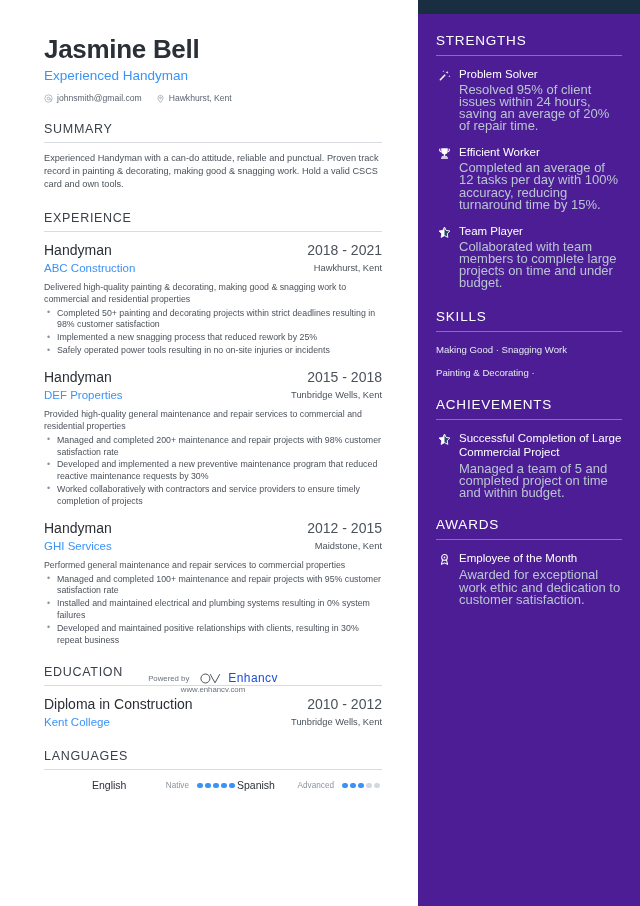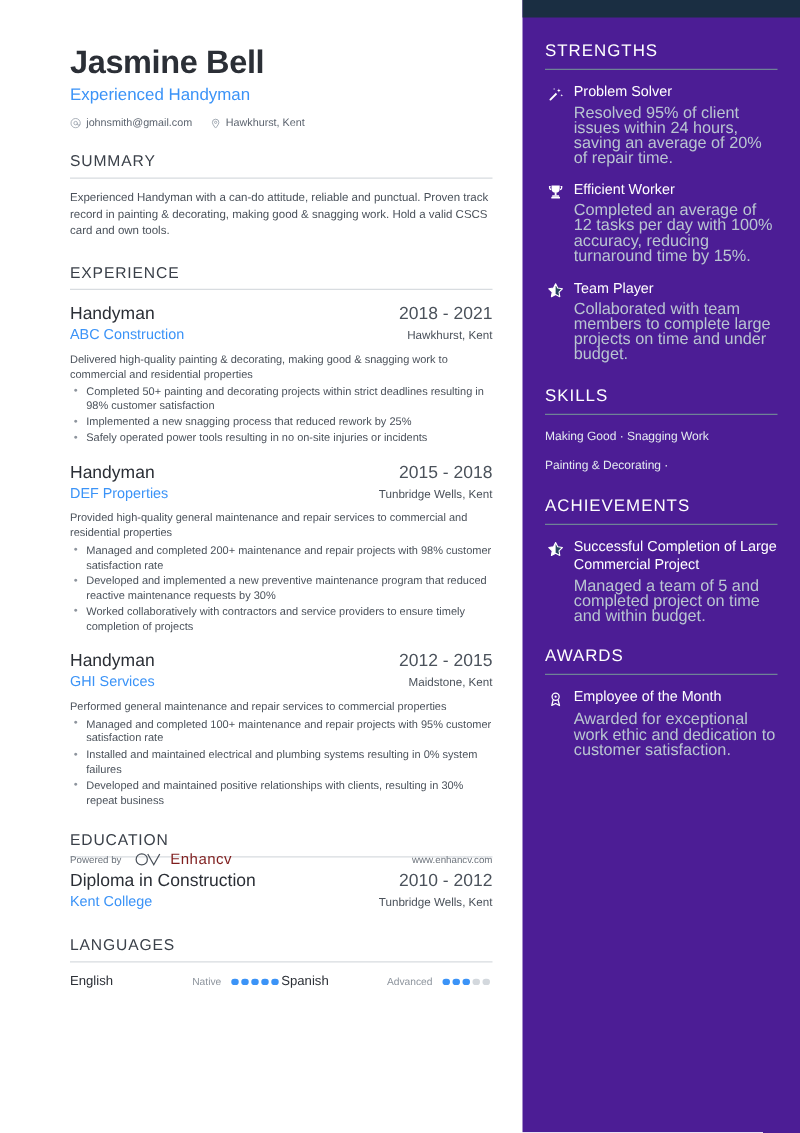--- a/index.html
+++ b/index.html
@@ -85,21 +85,21 @@
   .sb-skill {
     color: #e4eaf0;
     font-size: 9.6px;
     line-height: 13px;
     margin-bottom: 10px;
   }
   
   .main {
     position: absolute;
     top: 0;
-    left: 16px;
+    left: 4px;
     width: 418px;
     height: 728px;
     box-sizing: border-box;
     padding: 0 40px;
   }
   .name {
     font-size: 26px;
     font-weight: 700;
     color: #2b2f36;
     letter-spacing: -0.3px;
@@ -209,20 +209,21 @@
     left: 3px;
     top: -0.5px;
     color: #8d949d;
     font-size: 9px;
   }
   
   .lang-row {
     display: flex;
     align-items: center;
     margin-top: 2px;
+    margin-left: 48px;
   }
   .lang-block {
     display: flex;
     align-items: center;
     width: 50%;
   }
   .lang-name {
     font-size: 10.5px;
     color: #2b2f36;
     flex: 1 1 auto;
@@ -243,37 +244,38 @@
   .dot.off { background: #d3d8dd; }
   
   .footer {
     position: absolute;
     left: 40px;
     right: 0;
     bottom: 34px;
     width: 338px;
     display: flex;
     align-items: center;
-    justify-content: space-between;
+    justify-content: center;
+    flex-direction: column;
   }
   .footer-left { display: flex; align-items: center; }
   .powered {
     font-size: 7.8px;
     color: #6b727b;
     margin-right: 10px;
   }
   .brand {
     display: flex;
     align-items: center;
     color: #4b525b;
   }
   .brand-name {
     font-size: 12px;
     letter-spacing: 0.4px;
-    color: #7f1d1d;
+    color: #1d4ed8;
     margin-left: 5px;
   }
   .footer-url {
     font-size: 7.8px;
     color: #6b727b;
   }
 </style>
 </head>
 <body>
 

